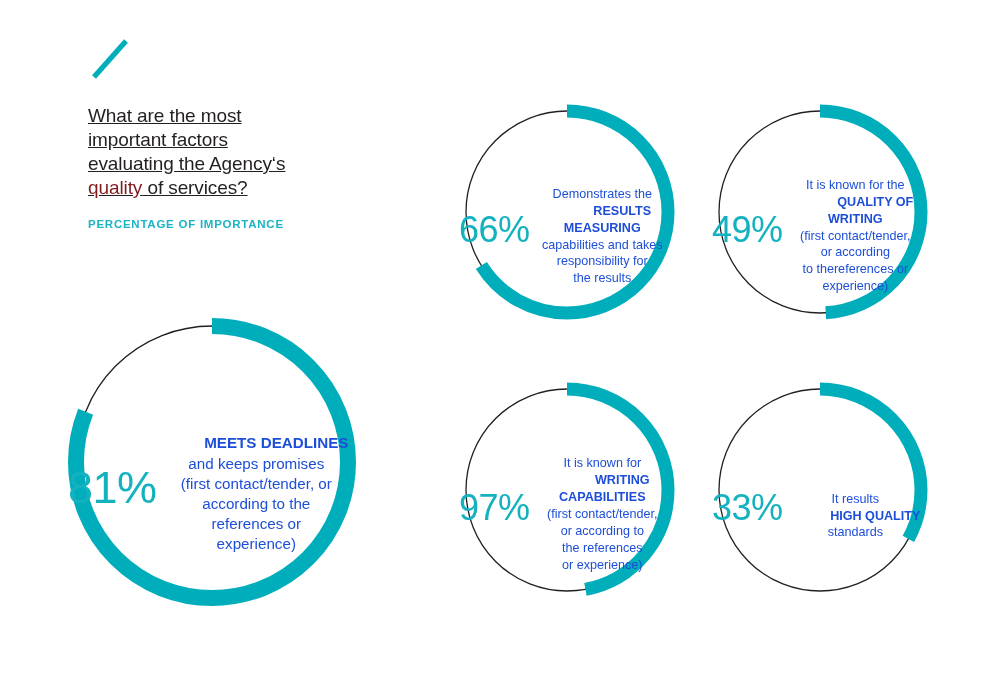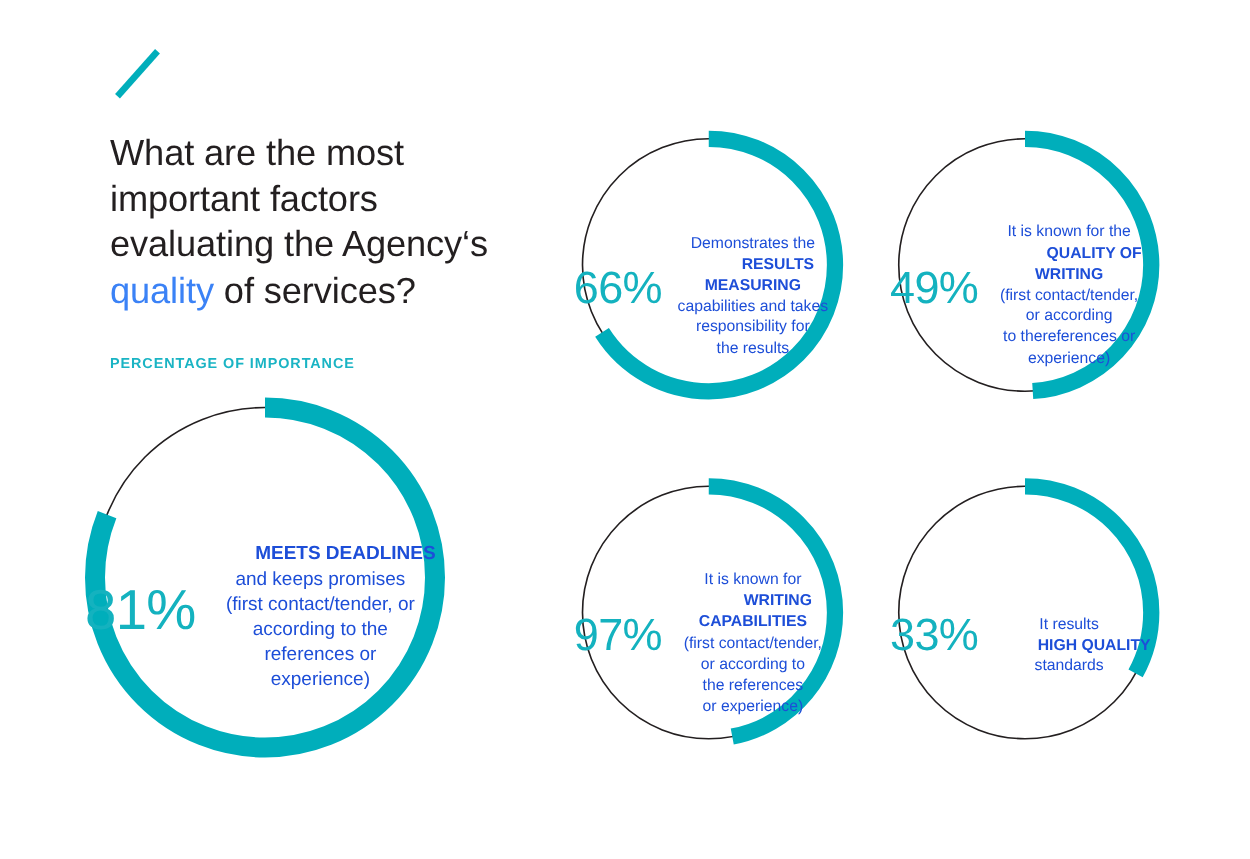--- a/index.html
+++ b/index.html
@@ -22,33 +22,34 @@
     left: 88px;
     top: 36px;
     width: 340px;
   }
   #slash-accent {
     width: 44px;
     height: 46px;
     margin-bottom: 18px;
   }
   #page-title {
-    font-size: 29px;
+    font-size: 19px;
     line-height: 1.265;
     color: #231f20;
     font-weight: 400;
     letter-spacing: -0.1px;
     margin: 0;
     white-space: pre-line;
+    text-decoration: underline;
   }
   #page-title .accent-word {
-    color: #3b82f6;
+    color: #7f1d1d;
   }
   #subtitle {
-    margin-top: 33px;
+    margin-top: 18px;
     font-size: 11.5px;
     font-weight: 700;
     letter-spacing: 0.75px;
     color: #1ab4c4;
   }
 
   
   .donut {
     position: absolute;
   }

